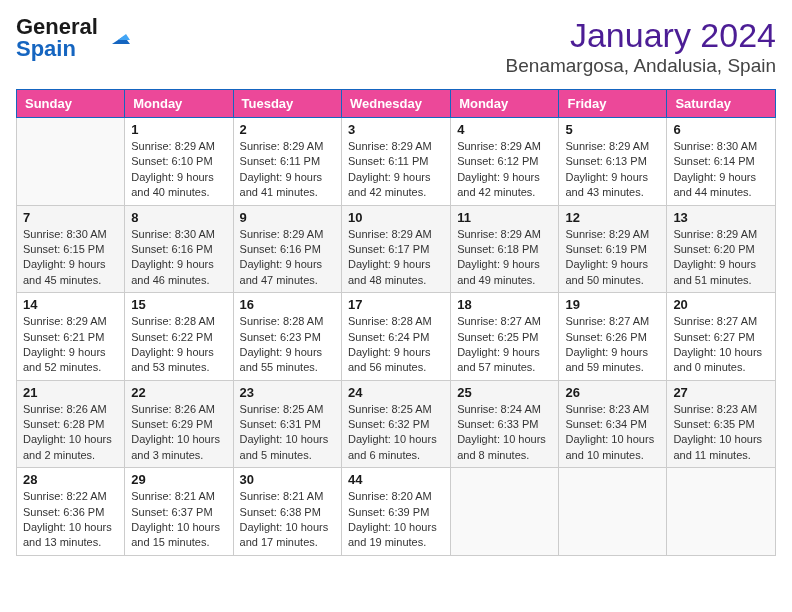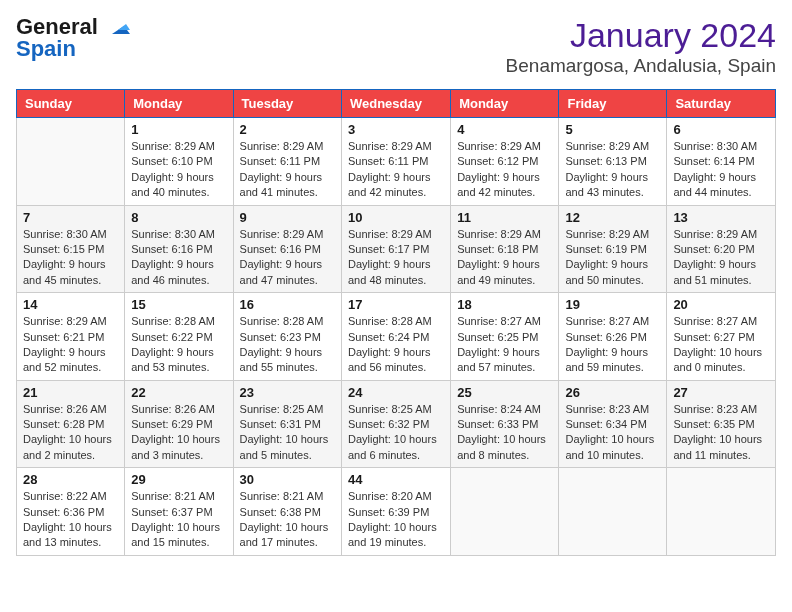--- a/index.html
+++ b/index.html
@@ -32,21 +32,21 @@
     .title-block .location {
       font-size: 19px;
       color: #444;
     }
     .calendar {
       width: 100%;
       border-collapse: collapse;
       border: 1px solid #ccc;
     }
     .calendar th {
-      background-color: #ef4444;
+      background-color: #ec4899;
       color: #fff;
       text-align: left;
       padding: 6px 8px;
       font-size: 13px;
       font-weight: bold;
       border: 1px solid #1565c0;
     }
     .calendar td {
       border: 1px solid #ccc;
       vertical-align: top;
@@ -70,21 +70,21 @@
     }
     .row-alt {
       background: #f5f5f5;
     }
   </style>
 </head>
 <body>
 
 <div class="header">
   <div class="logo">
-    <div style="display:flex;align-items:flex-start;gap:8px;">
+    <div style="display:flex;align-items:center;gap:8px;">
       <div style="display:flex;flex-direction:column;line-height:1;">
         <span style="font-size:22px;font-weight:bold;color:#1a1a1a;">General</span>
         <span style="font-size:22px;font-weight:bold;color:#1565c0;">Spain</span>
       </div>
       <svg width="24" height="24" viewBox="0 0 24 24">
         <polygon points="6,18 18,10 24,18" fill="#1565c0"></polygon>
         <polygon points="12,14 20,8 24,14" fill="#42a5f5"></polygon>
       </svg>
     </div>
   </div>

